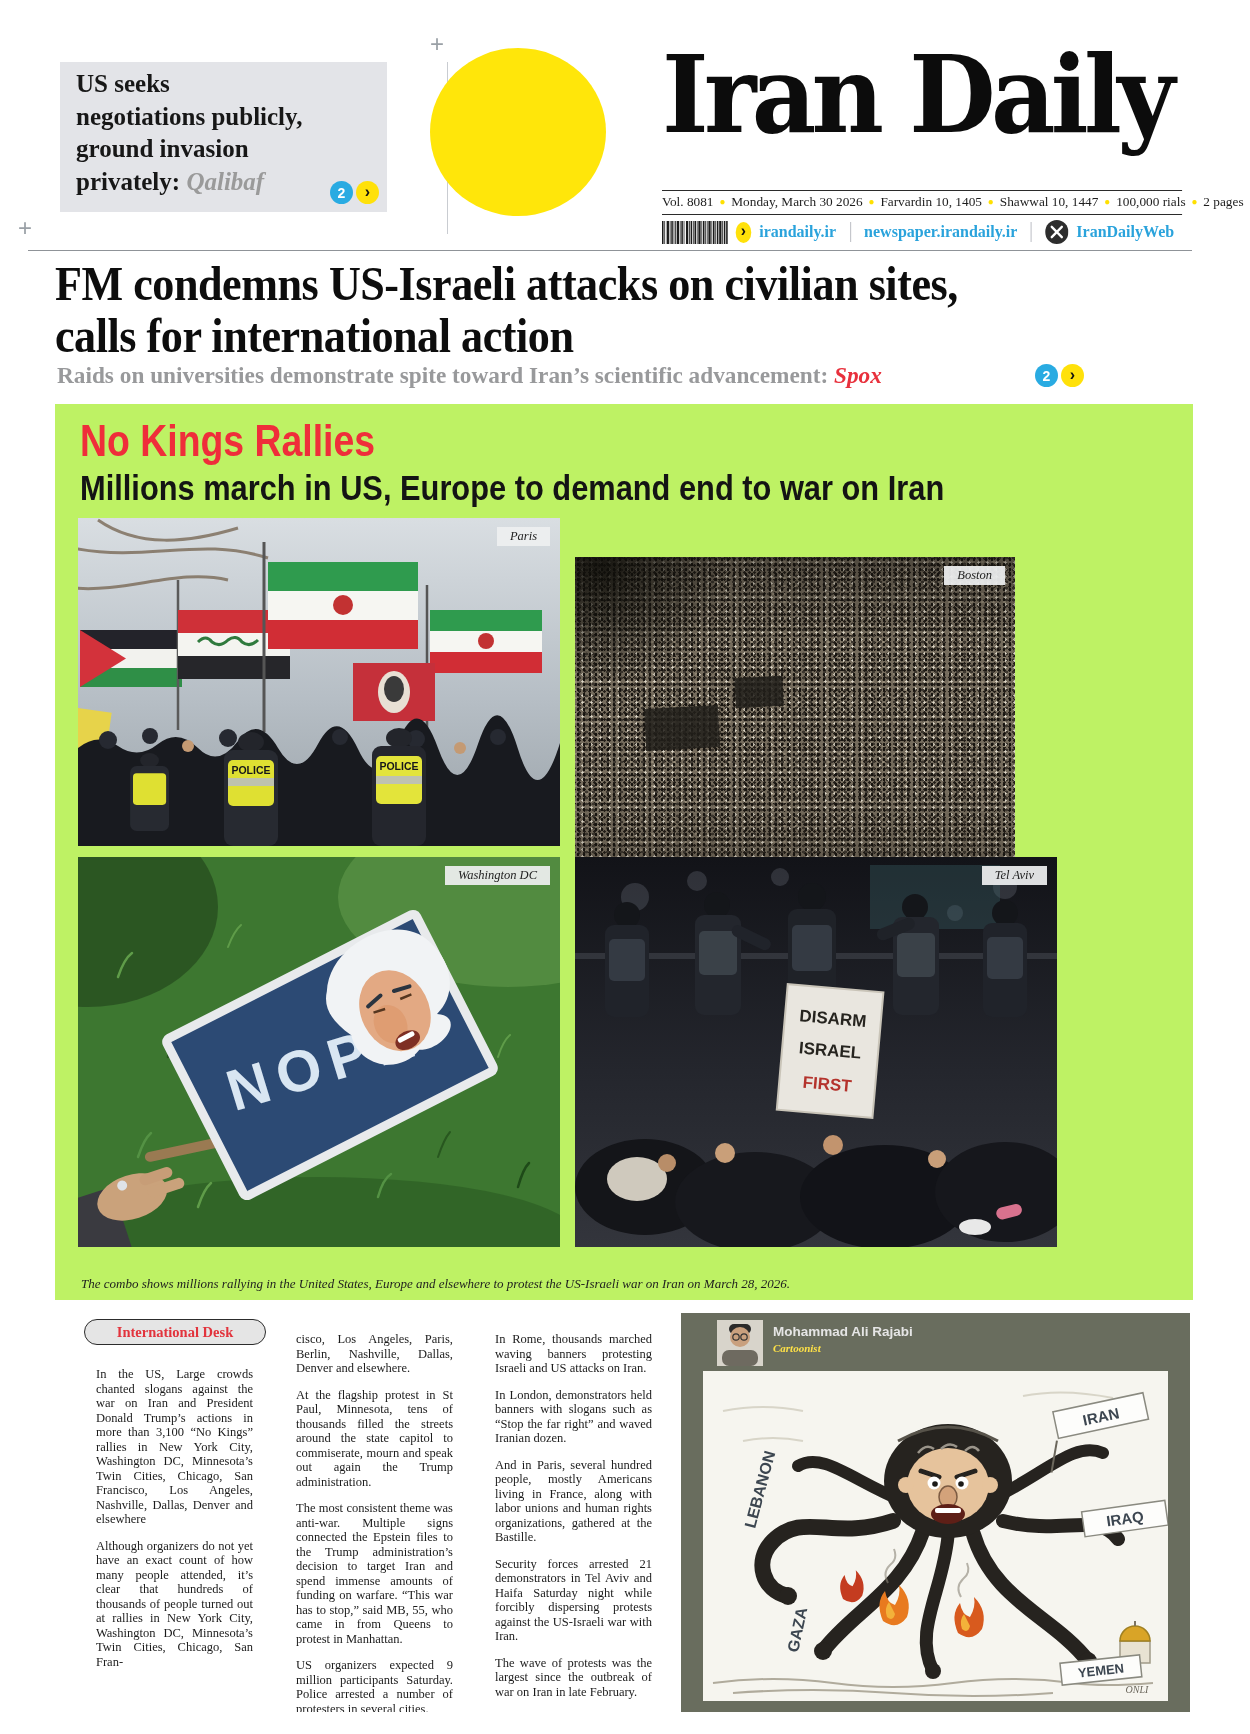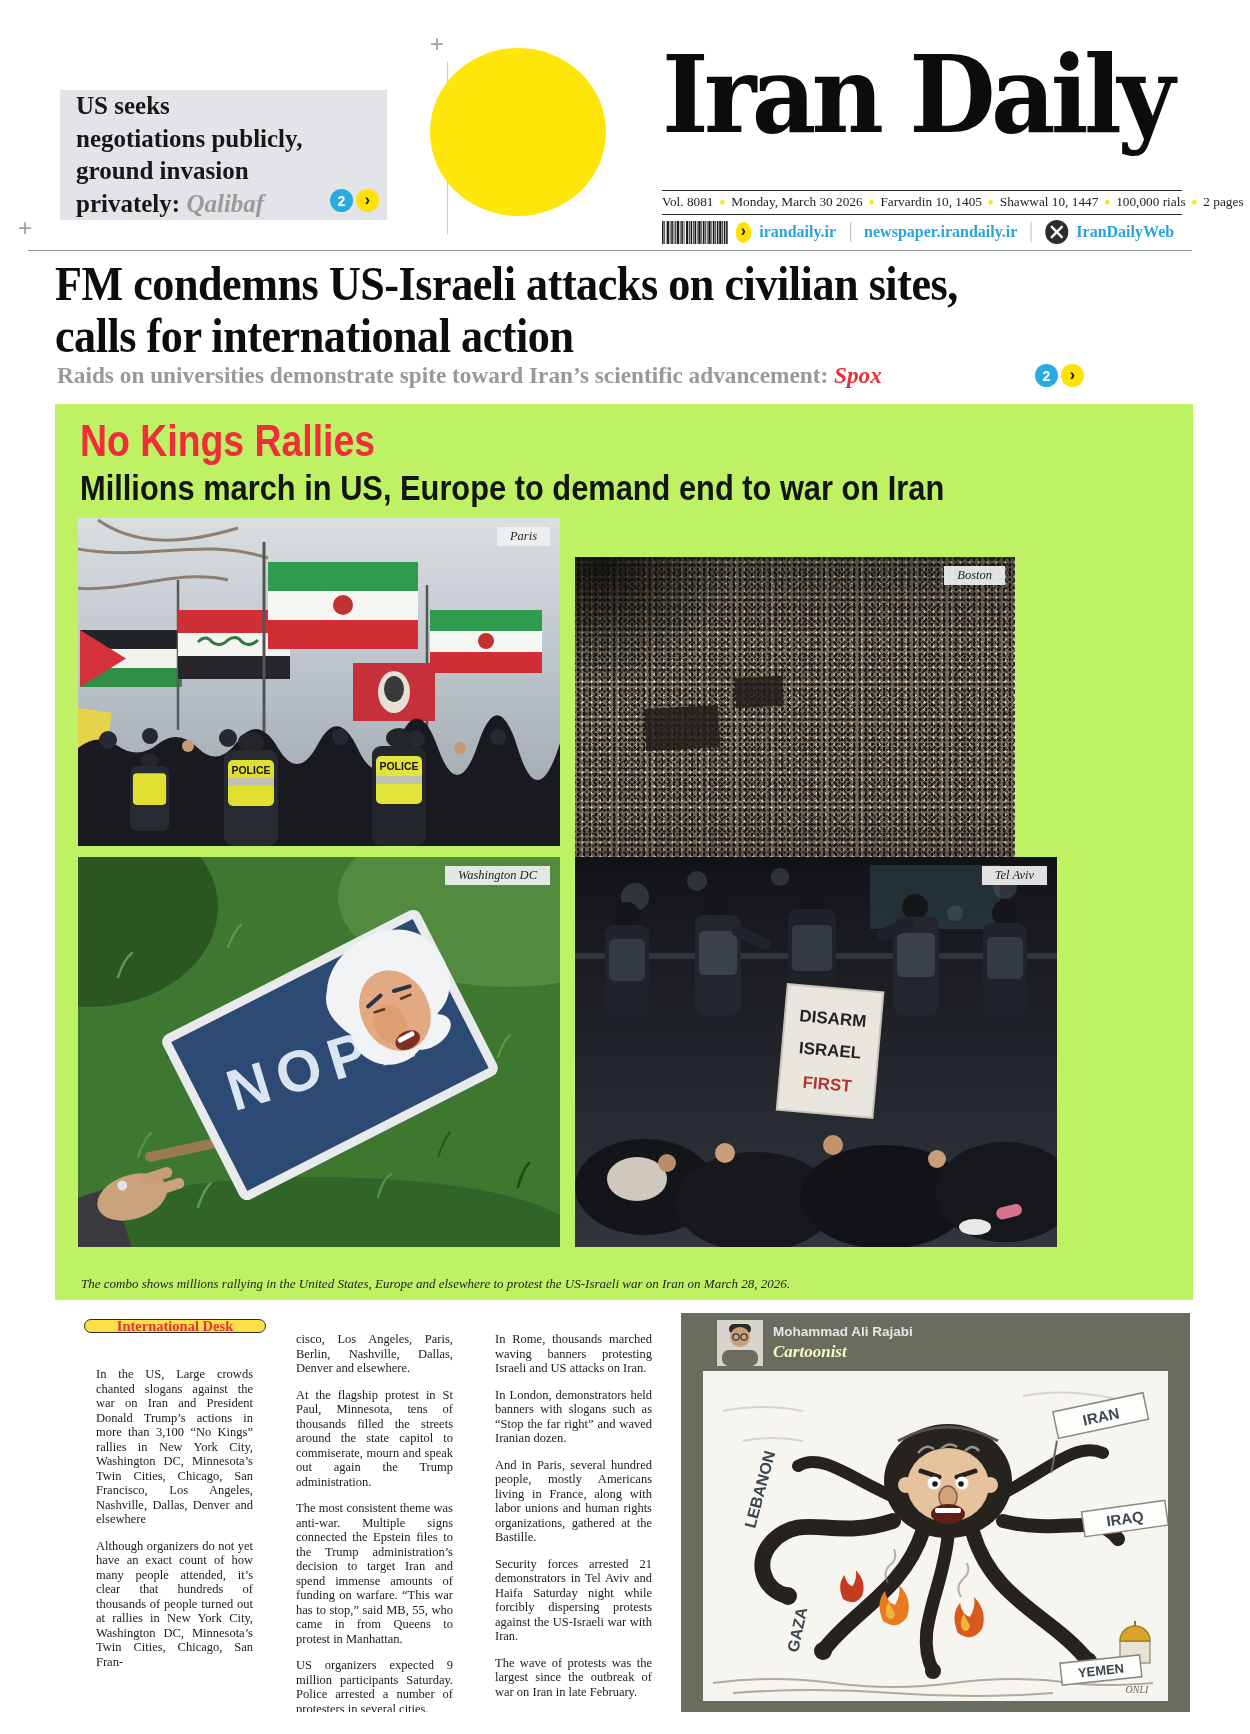--- a/index.html
+++ b/index.html
@@ -2,22 +2,22 @@
 <html><head>
 <meta charset="utf-8">
 <style>
   * { box-sizing: border-box; margin: 0; padding: 0; }
   html,body { background:#ffffff; }
   .page {
     position:relative; width:1250px; height:1734px; background:#fff;
     font-family:"Liberation Serif","DejaVu Serif",serif; overflow:hidden;
   }
   
-  .teaser { position:absolute; left:60px; top:62px; width:327px; height:130px;
-    background:#e3e4e8; padding:0 16px 8px 16px;margin-top:28px; }
+  .teaser { position:absolute; left:60px; top:62px; width:327px; height:150px;
+    background:#e3e4e8; padding:6px 16px 8px 16px; }
   .teaser-line { font-size:25px; font-weight:bold; color:#171717; line-height:1.3; }
   .teaser .attr { color:#9a9a9a; font-style:italic; }
   .badges { position:absolute; display:flex; gap:3px; }
   .teaser .badges { right:8px; bottom:8px; }
   .badge { display:inline-flex; align-items:center; justify-content:center;
     width:23px; height:23px; border-radius:50%;
     font-family:"Liberation Sans",sans-serif; font-weight:bold; }
   .badge.blue { background:#29abe2; color:#fff; font-size:14px; }
   .badge.yellow { background:#ffe10a; color:#111; font-size:16px; padding-bottom:2px; }
   .badge.small { width:21px; height:21px; }
@@ -83,37 +83,37 @@
   .bo-stage { position:absolute; left:70px; top:150px; width:74px; height:42px;
     background:#211f1a; transform:rotate(-3deg); opacity:.85; }
   .photo-dc      { left:23px;  top:453px; width:482px; height:390px; background:#3a712e; }
   .photo-telaviv { left:520px; top:453px; width:482px; height:390px;
     background:linear-gradient(180deg,#121318 0%,#24262d 55%,#33353c 100%); }
   .photo-label { position:absolute; top:9px; right:10px; background:rgba(238,239,240,.93);
     color:#222; font-style:italic; font-size:12.5px; padding:2px 13px; z-index:3; }
   .feature-caption { position:absolute; left:26px; top:872px; font-style:italic;
     font-size:13px; color:#1e1e1e; }
   
-  .desk-pill { position:absolute; left:84px; top:1319px; width:182px; height:14px;
+  .desk-pill { position:absolute; left:84px; top:1319px; width:182px; height:26px;
     border:1.5px solid #2c2c2c; border-radius:14px; display:flex; align-items:center;
-    justify-content:center; font-weight:bold; font-size:14.5px; color:#e2333c; background:#fde047; }
+    justify-content:center; font-weight:bold; font-size:14.5px; color:#e2333c; background:#e5e5e5; }
   .col { position:absolute; width:181px; font-size:12.5px; line-height:1.16;
     color:#1b1b1b; text-align:justify; overflow:hidden; }
   .col p { margin:12px; }
   .col-1 { left:84px;  top:1355px; height:356px; }
   .col-2 { left:284px; top:1320px; height:392px; }
   .col-3 { left:483px; top:1320px; height:392px; }
   
   .cartoon-panel { position:absolute; left:681px; top:1313px; width:509px; height:399px;
     background:#696d5e; }
   .cartoonist-photo { position:absolute; left:36px; top:7px; width:46px; height:46px; overflow:hidden; }
   .cartoonist-name { position:absolute; left:92px; top:11px;
     font-family:"Liberation Sans",sans-serif; font-weight:bold; font-size:13.5px; color:#e5e5e5; }
   .cartoonist-role { position:absolute; left:92px; top:29px; font-style:italic;
-    font-weight:bold; font-size:17px; color:#fef9c3; }
+    font-weight:bold; font-size:11px; color:#fde047; }
   .cartoon-drawing { position:absolute; left:22px; top:58px; width:465px; height:330px;
     background:#f6f5ef; overflow:hidden; }
   .cartoon-drawing svg { position:absolute; inset:0; width:100%; height:100%; }
 </style>
 </head>
 <body>
 
 <div class="page">
 
   <div class="teaser">

